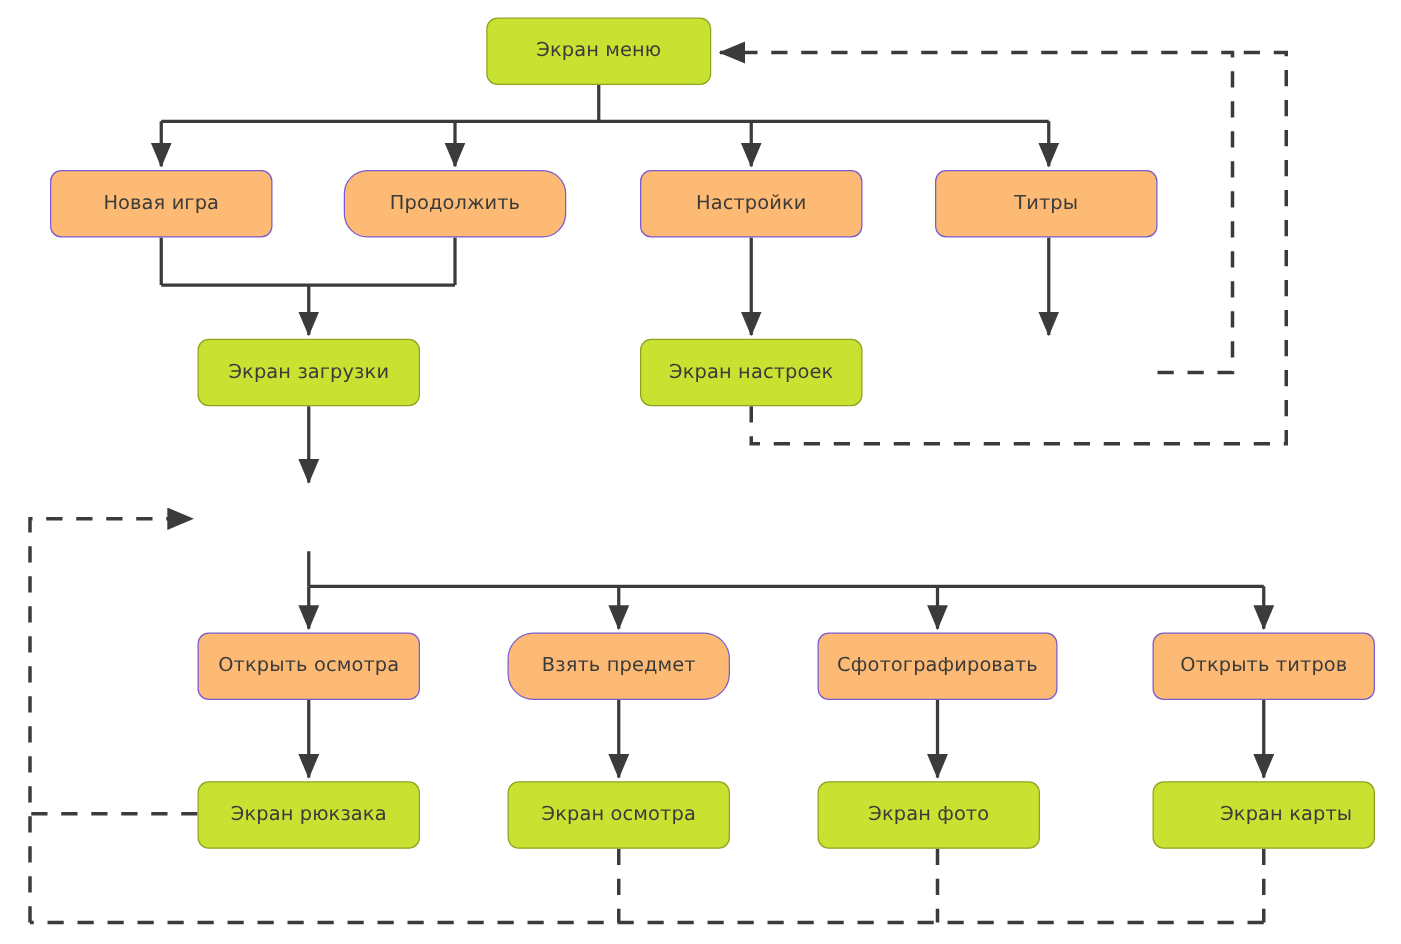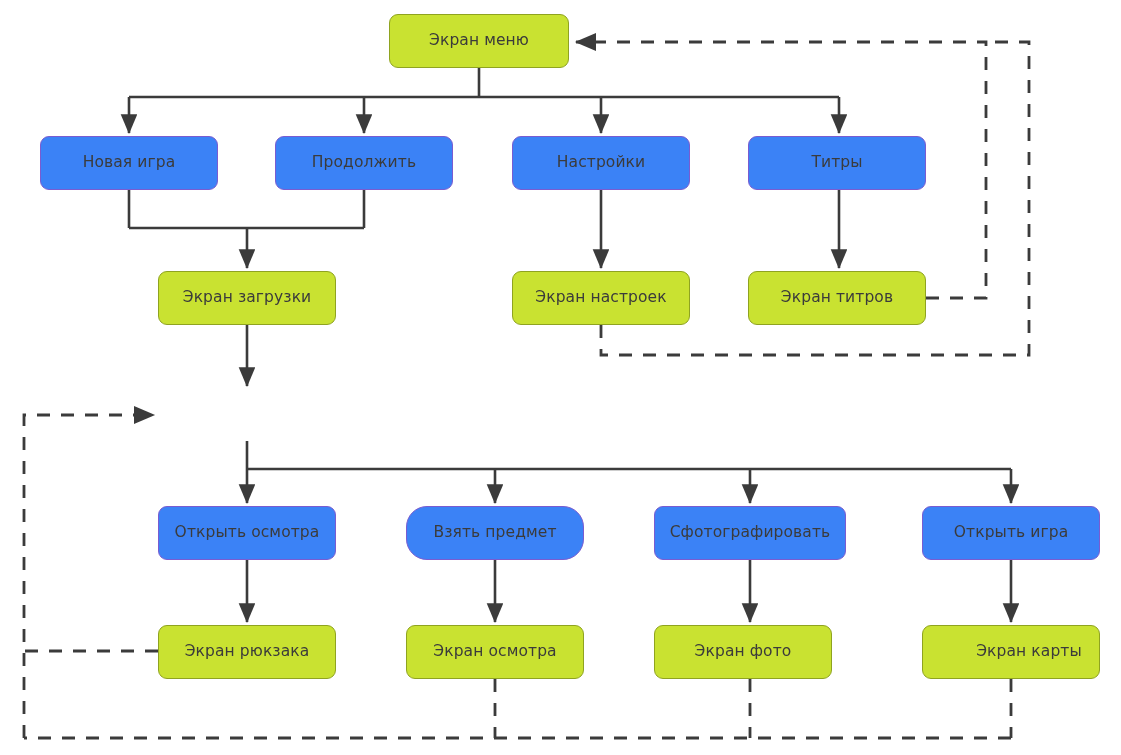--- a/index.html
+++ b/index.html
@@ -34,21 +34,21 @@
     letter-spacing: 0.1px;
     text-align: center;
     line-height: 1.1;
     user-select: none;
   }
   .node.green {
     background: #c9e231;
     border-color: #8fa320;
   }
   .node.purple {
-    background: #3b82f6;
+    background: #fdba74;
     border-color: #7a5cd0;
   }
   .edges {
     position: absolute;
     left: 0;
     top: 0;
     width: 1121px;
     height: 755px;
     pointer-events: none;
   }
@@ -111,59 +111,56 @@
   </svg>
 
   <div class="node green" style="left:385px; top:14px;  width:180px; height:54px;">
     <span>Экран меню</span>
   </div>
 
   <div class="node purple" style="left:36px; top:136px; width:178px; height:54px;">
     <span>Новая игра</span>
   </div>
 
-  <div class="node purple" style="left:271px; top:136px; width:178px; height:54px;">
+  <div class="node purple" style="left:271px; top:136px; width:178px; height:54px;border-radius:19px;">
     <span>Продолжить</span>
   </div>
 
   <div class="node purple" style="left:508px; top:136px; width:178px; height:54px;justify-content:center;">
     <span>Настройки</span>
   </div>
 
   <div class="node purple" style="left:744px; top:136px; width:178px; height:54px;">
     <span>Титры</span>
   </div>
 
   <div class="node green" style="left:154px; top:271px; width:178px; height:54px;">
     <span>Экран загрузки</span>
   </div>
 
   <div class="node green" style="left:508px; top:271px; width:178px; height:54px;">
     <span>Экран настроек</span>
   </div>
 
-  <div class="node green" style="left:744px; top:271px; width:178px; height:54px;">
-    <span>Экран титров</span>
-  </div>
 
 
   <div class="node purple" style="left:154px; top:506px; width:178px; height:54px;">
     <span>Открыть осмотра</span>
   </div>
 
   <div class="node purple" style="left:402px; top:506px; width:178px; height:54px;border-radius:21px;">
     <span>Взять предмет</span>
   </div>
 
   <div class="node purple" style="left:650px; top:506px; width:192px; height:54px;justify-content:center;">
     <span>Сфотографировать</span>
   </div>
 
   <div class="node purple" style="left:918px; top:506px; width:178px; height:54px;">
-    <span>Открыть игра</span>
+    <span>Открыть титров</span>
   </div>
 
   <div class="node green" style="left:154px; top:625px; width:178px; height:54px;">
     <span>Экран рюкзака</span>
   </div>
 
   <div class="node green" style="left:402px; top:625px; width:178px; height:54px;">
     <span>Экран осмотра</span>
   </div>
 

